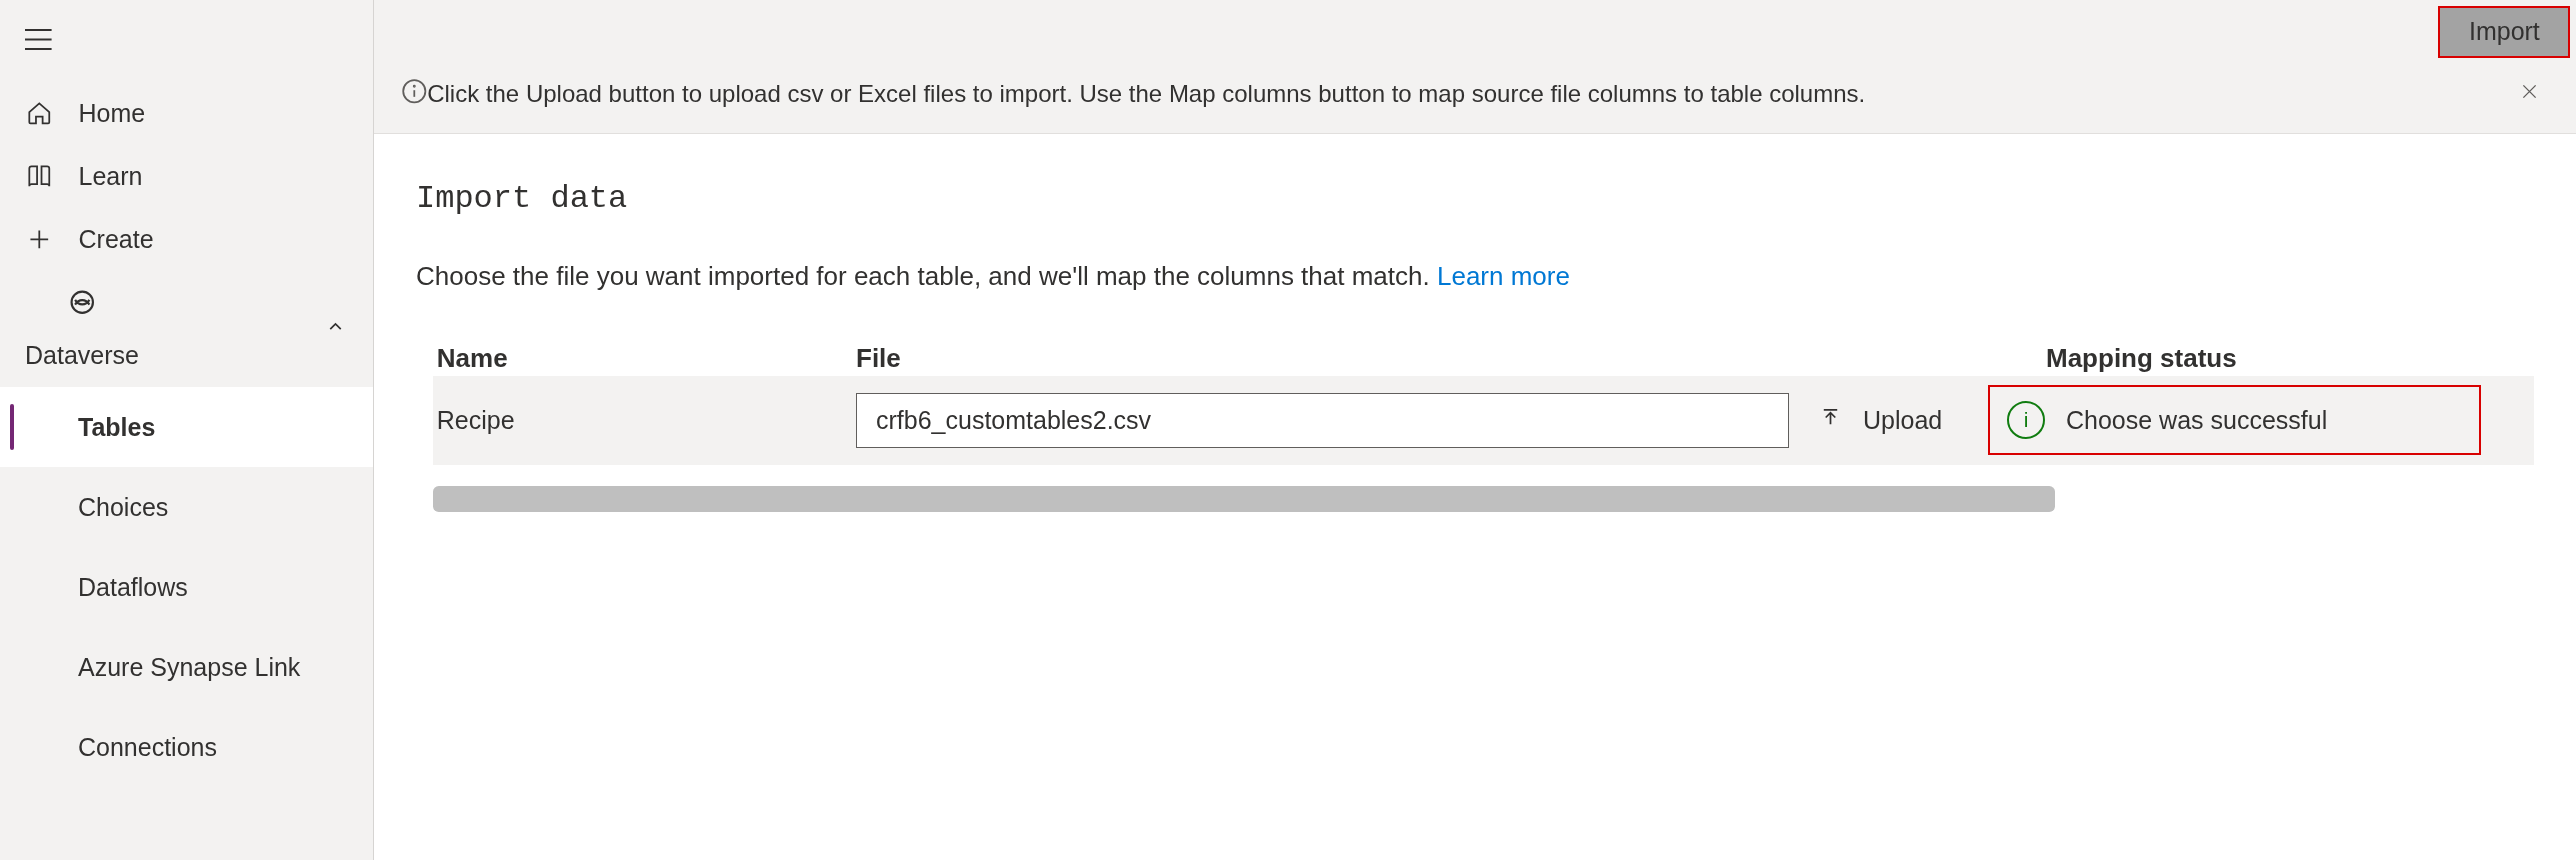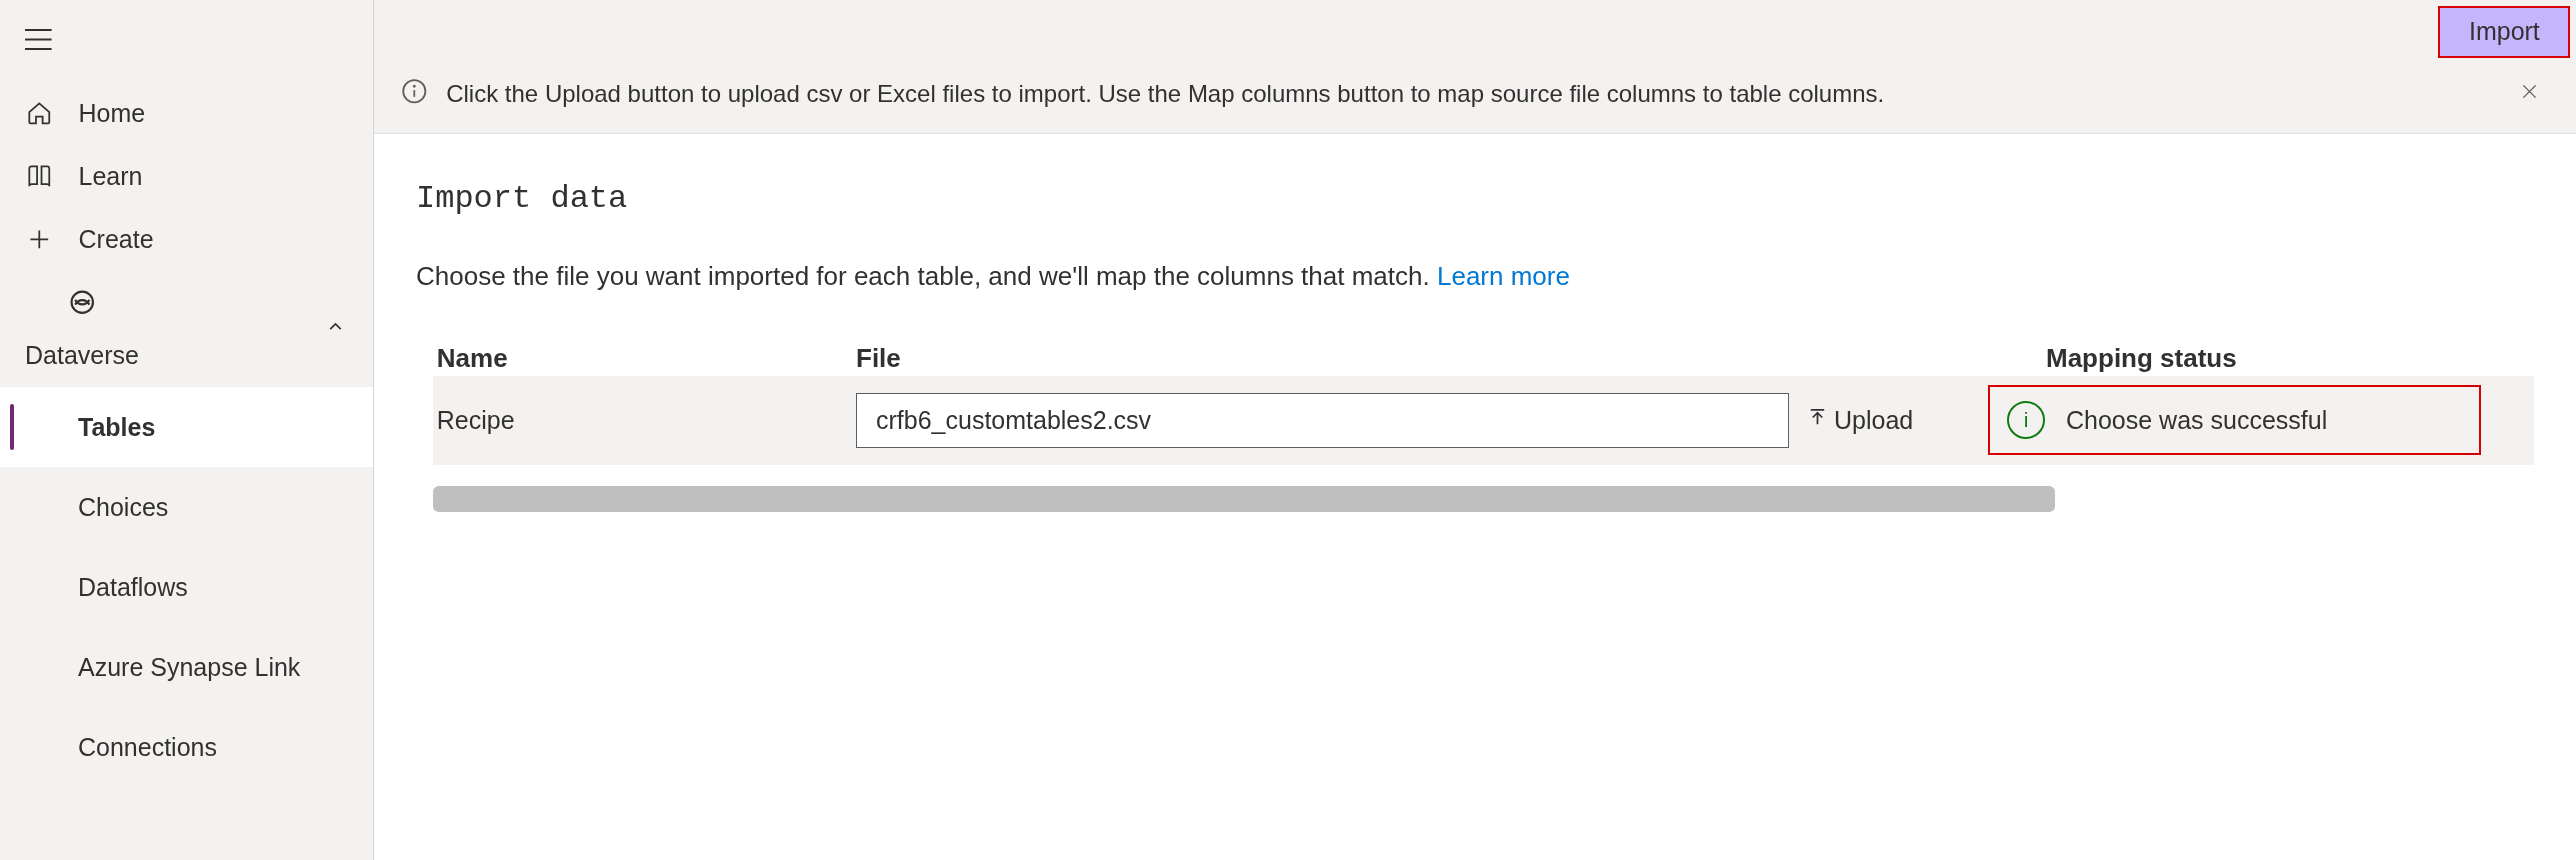--- a/index.html
+++ b/index.html
@@ -83,33 +83,32 @@
 
   .topbar {
     height: 63px;
     display: flex;
     justify-content: flex-end;
     align-items: flex-start;
     padding: 5.7px 5.7px 0 0;
   }
   .import-btn {
     border: 2.8px solid #d80000;
-    background: #c4b5fd;
+    background: #a3a3a3;
     padding: 9.5px 28.5px;
     font-size: 25px;
     color: #323130;
     cursor: pointer;
   }
 
   .notice {
     display: flex;
     align-items: center;
     background: #f3f2f1;
     padding: 13.3px 26.6px 21px 26.6px;
-    gap: 19px;
     font-size: 24px;
     color: #323130;
     border-bottom: 0.9px solid #e1dfdd;
   }
   .notice .close {
     margin-left: auto;
     cursor: pointer;
     color: #605e5c;
     padding: 3.8px 9.5px;
   }
@@ -165,25 +164,25 @@
     border: 0.9px solid #605e5c;
     padding: 0 19px;
     font-size: 25px;
     color: #323130;
     outline: none;
   }
   .cell-upload {
     width: 199px;
     display:flex;
     align-items:center;
-    gap: 5px;
+    gap: 21px;
     font-size: 25px;
     color: #323130;
     cursor:pointer;
-    padding-left: 17px;
+    padding-left: 30px;
   }
   .cell-status {
     flex: 1;
     display:flex;
     align-items:center;
   }
   .status-pill {
     border: 2.8px solid #d80000;
     background: #f3f2f1;
     height: 70px;

